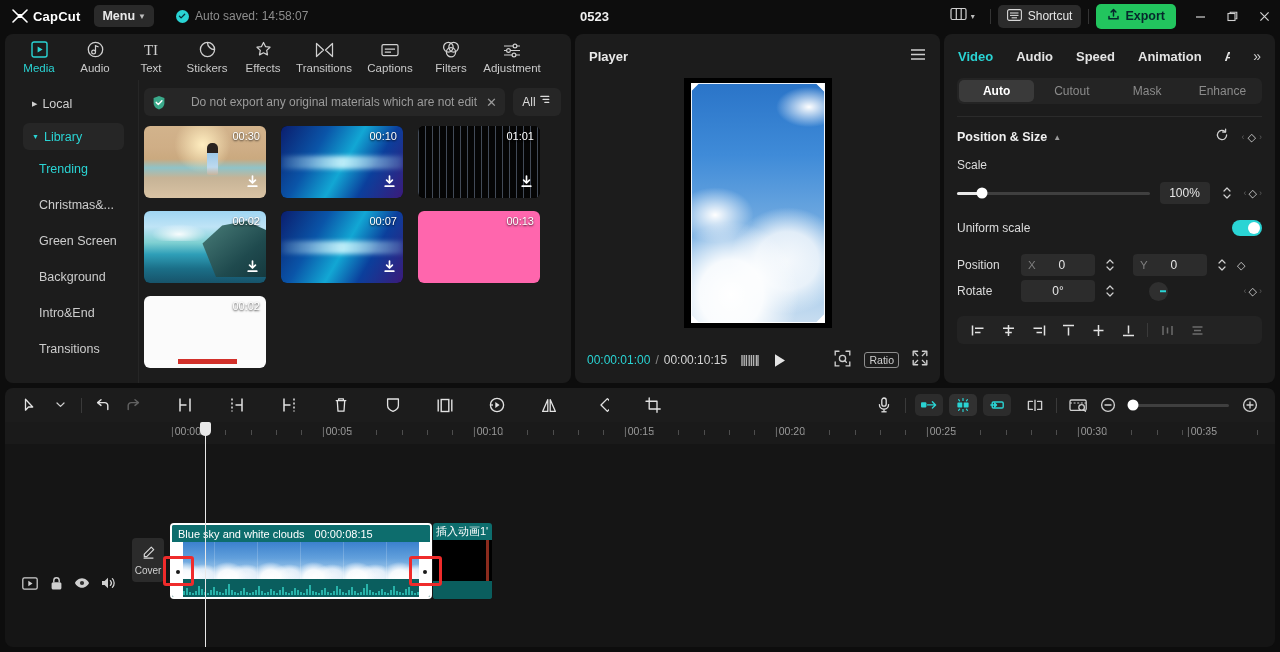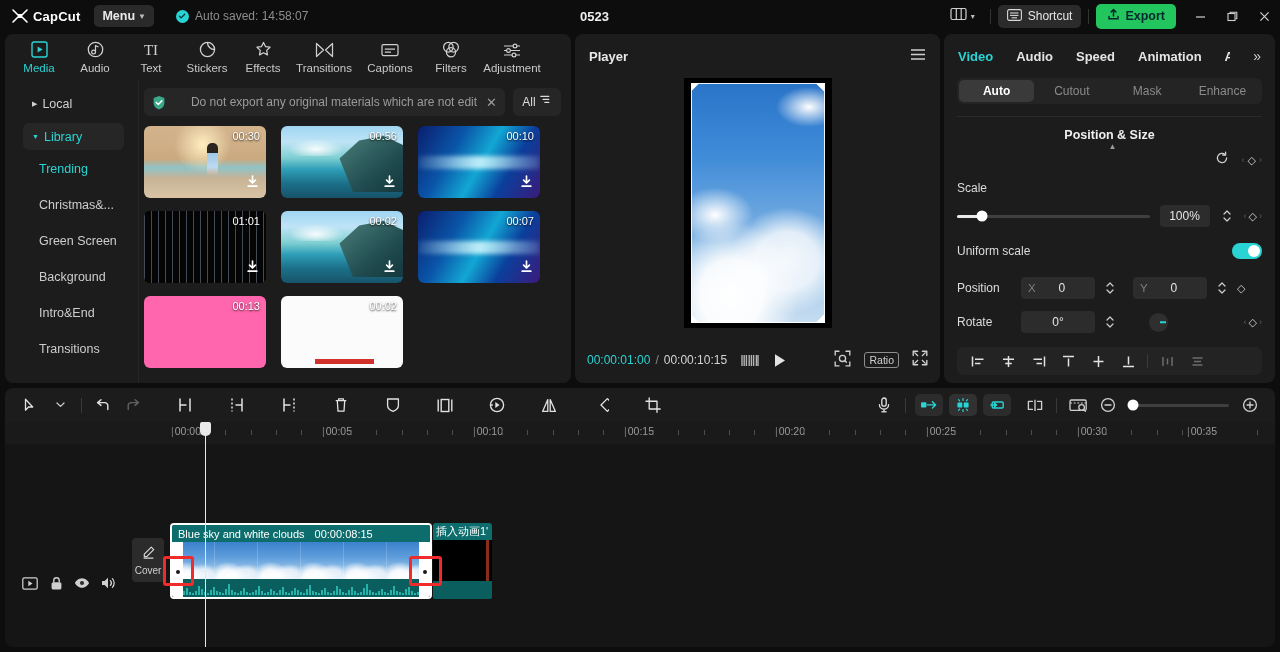--- a/index.html
+++ b/index.html
@@ -185,21 +185,21 @@
   .ptab { font-size: 13px; font-weight: bold; color: #e4e4e4; cursor: pointer; white-space: nowrap; }
   .ptab.act { color: #2ad4d4; }
   .ptab.clip { overflow: hidden; width: 10px; color: #e4e4e4; }
   .ptab-more { margin-left: auto; color: #cfcfcf; font-size: 14px; cursor: pointer; }
   .seg-row { margin: 0 13px; height: 26px; background: #242424; border-radius: 6px;
              display: flex; align-items: center; padding: 2px; }
   .seg { flex: 1; height: 22px; border-radius: 5px; display: flex; align-items: center;
          justify-content: center; font-size: 12px; color: #8b8b8b; cursor: pointer; }
   .seg.act { background: #3a3a3a; color: #ffffff; font-weight: bold; }
   .hr { margin: 12px 13px 0; height: 1px; background: #2b2b2b; }
-  .sec-head { display: flex; align-items: center; padding: 11px 13px 0; flex-direction: column; }
+  .sec-head { display: flex; align-items: center; padding: 11px 13px 0; }
   .sec-title { font-size: 12.5px; font-weight: bold; color: #efefef; }
   .sec-caret { margin-left: 6px; font-size: 8px; color: #9a9a9a; }
   .sec-tools { margin-left: auto; display: flex; align-items: center; gap: 13px; }
   .row { padding: 0 13px; display: flex; align-items: center; }
   .row-label { font-size: 12px; color: #dcdcdc; }
   .slider { position: relative; height: 3px; background: #3f3f3f; border-radius: 2px; flex: 1; }
   .slider .fill { position: absolute; left: 0; top: 0; height: 3px; width: 13%; background: #e8e8e8; border-radius: 2px; }
   .slider .knob { position: absolute; left: 13%; top: 50%; width: 11px; height: 11px;
                   background: #fff; border-radius: 50%; transform: translate(-50%,-50%); cursor: pointer; }
   .numbox { height: 22px; border-radius: 4px; background: #2c2c2c;
@@ -527,30 +527,20 @@
             <div class="mthumb th-beach"></div>
             <span class="mdur">00:30</span>
             <span class="mdl">
               <svg width="15" height="15" viewBox="0 0 15 15">
                   <path d="M7.5 2v7M7.5 9L4.6 6.2M7.5 9l2.9-2.8" stroke="#fff" stroke-width="1.7" fill="none" stroke-linecap="round" stroke-linejoin="round"></path>
                   <line x1="3.2" y1="12.2" x2="11.8" y2="12.2" stroke="#fff" stroke-width="1.7" stroke-linecap="round"></line>
                 </svg>
             </span>
           </div>
           <div class="mcell">
-            <div class="mthumb th-island"></div>
-            <span class="mdur">00:56</span>
-            <span class="mdl">
-              <svg width="15" height="15" viewBox="0 0 15 15">
-                  <path d="M7.5 2v7M7.5 9L4.6 6.2M7.5 9l2.9-2.8" stroke="#fff" stroke-width="1.7" fill="none" stroke-linecap="round" stroke-linejoin="round"></path>
-                  <line x1="3.2" y1="12.2" x2="11.8" y2="12.2" stroke="#fff" stroke-width="1.7" stroke-linecap="round"></line>
-                </svg>
-            </span>
-          </div>
-          <div class="mcell">
             <div class="mthumb th-particles"></div>
             <span class="mdur">00:10</span>
             <span class="mdl">
               <svg width="15" height="15" viewBox="0 0 15 15">
                   <path d="M7.5 2v7M7.5 9L4.6 6.2M7.5 9l2.9-2.8" stroke="#fff" stroke-width="1.7" fill="none" stroke-linecap="round" stroke-linejoin="round"></path>
                   <line x1="3.2" y1="12.2" x2="11.8" y2="12.2" stroke="#fff" stroke-width="1.7" stroke-linecap="round"></line>
                 </svg>
             </span>
           </div>
 
@@ -756,21 +746,21 @@
         <svg width="8" height="5" viewBox="0 0 8 5">
             <path d="M1 4L4 1l3 3" stroke="#cfcfcf" stroke-width="1.2" fill="none" stroke-linecap="round" stroke-linejoin="round"></path>
           </svg>
         <svg width="8" height="5" viewBox="0 0 8 5">
             <path d="M1 1l3 3 3-3" stroke="#cfcfcf" stroke-width="1.2" fill="none" stroke-linecap="round" stroke-linejoin="round"></path>
           </svg>
       </span>
       <span class="diamond">◇</span>
     </div>
 
-    <div class="row" style="margin-top:12px; gap:8px;">
+    <div class="row" style="margin-top:4px; gap:8px;">
       <span class="row-label" style="width:56px;">Rotate</span>
       <span class="numbox" style="width:74px;">0°</span>
       <span class="spin">
         <svg width="8" height="5" viewBox="0 0 8 5">
             <path d="M1 4L4 1l3 3" stroke="#cfcfcf" stroke-width="1.2" fill="none" stroke-linecap="round" stroke-linejoin="round"></path>
           </svg>
         <svg width="8" height="5" viewBox="0 0 8 5">
             <path d="M1 1l3 3 3-3" stroke="#cfcfcf" stroke-width="1.2" fill="none" stroke-linecap="round" stroke-linejoin="round"></path>
           </svg>
       </span>

